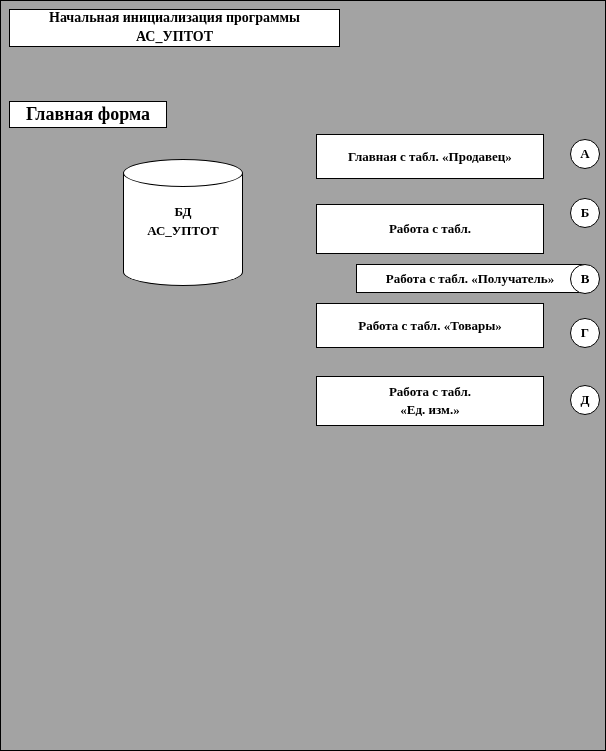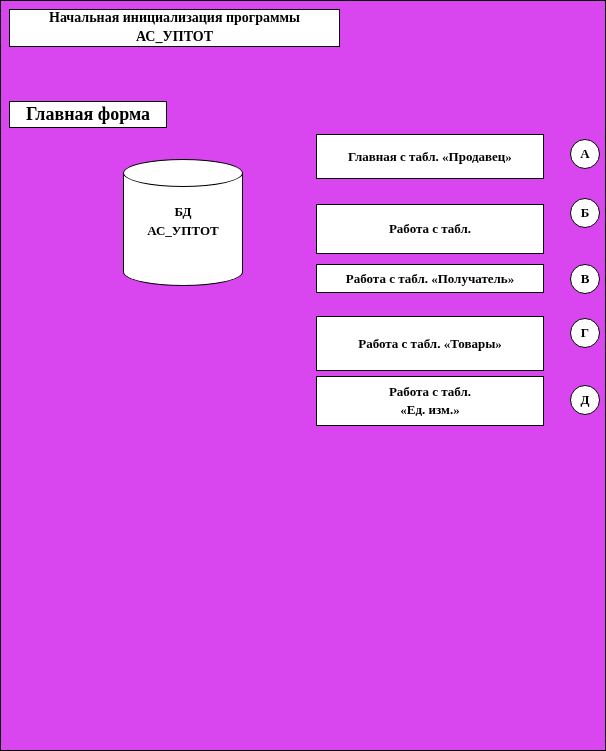--- a/index.html
+++ b/index.html
@@ -6,21 +6,21 @@
   html, body { background: #ffffff; }
   body {
     font-family: "Liberation Serif", serif;
     color: #000000;
   }
   .canvas {
     position: relative;
     width: 606px;
     height: 751px;
     border: 1px solid #000000;
-    background: #d946ef;
+    background: #a3a3a3;
     overflow: hidden;
     padding-left: 44px;
   }
   .box {
     position: absolute;
     border: 1px solid #000000;
     background: #ffffff;
     display: flex;
     flex-direction: column;
     align-items: center;
@@ -114,25 +114,25 @@
   </div>
 
   <div class="box tbox" style="top:133px; height:45px;">
     <div>Главная с табл. «Продавец»</div>
   </div>
 
   <div class="box tbox" style="top:203px; height:50px;">
     <div>Работа с табл.</div>
   </div>
 
-  <div class="box tbox" style="top:263px; height:29px;">
+  <div class="box tbox" style="top:263px; height:29px;margin-left:40px;">
     <div>Работа с табл. «Получатель»</div>
   </div>
 
-  <div class="box tbox" style="top:315px; height:55px;">
+  <div class="box tbox" style="top:302px; height:45px;">
     <div>Работа с табл. «Товары»</div>
   </div>
 
   <div class="box tbox" style="top:375px; height:50px;">
     <div>Работа с табл.</div>
     <div>«Ед. изм.»</div>
   </div>
 
   <div class="circle" style="top:138px;">
     <span>А</span>

